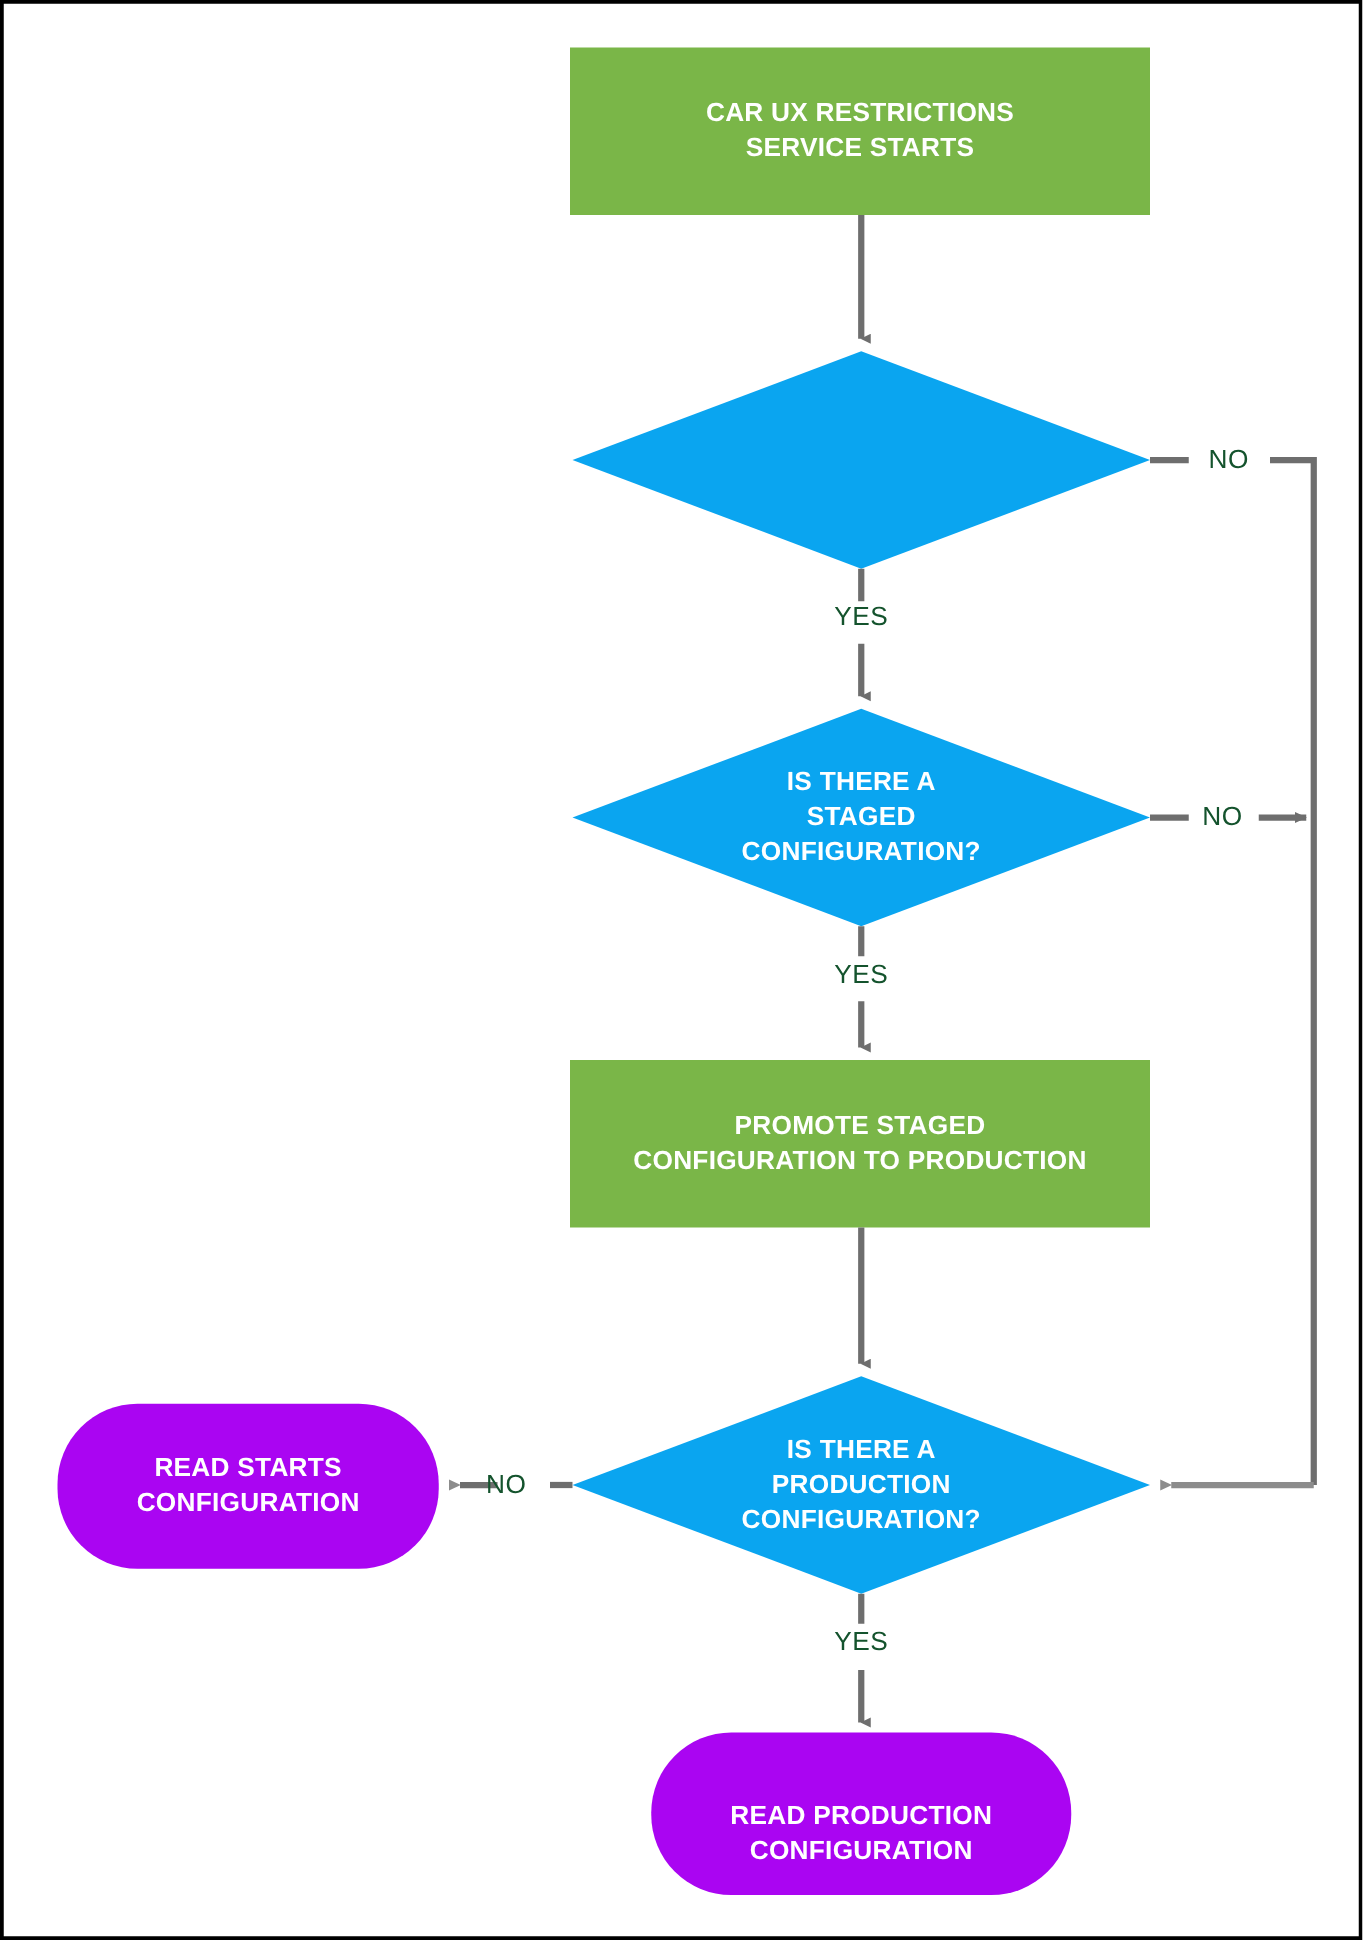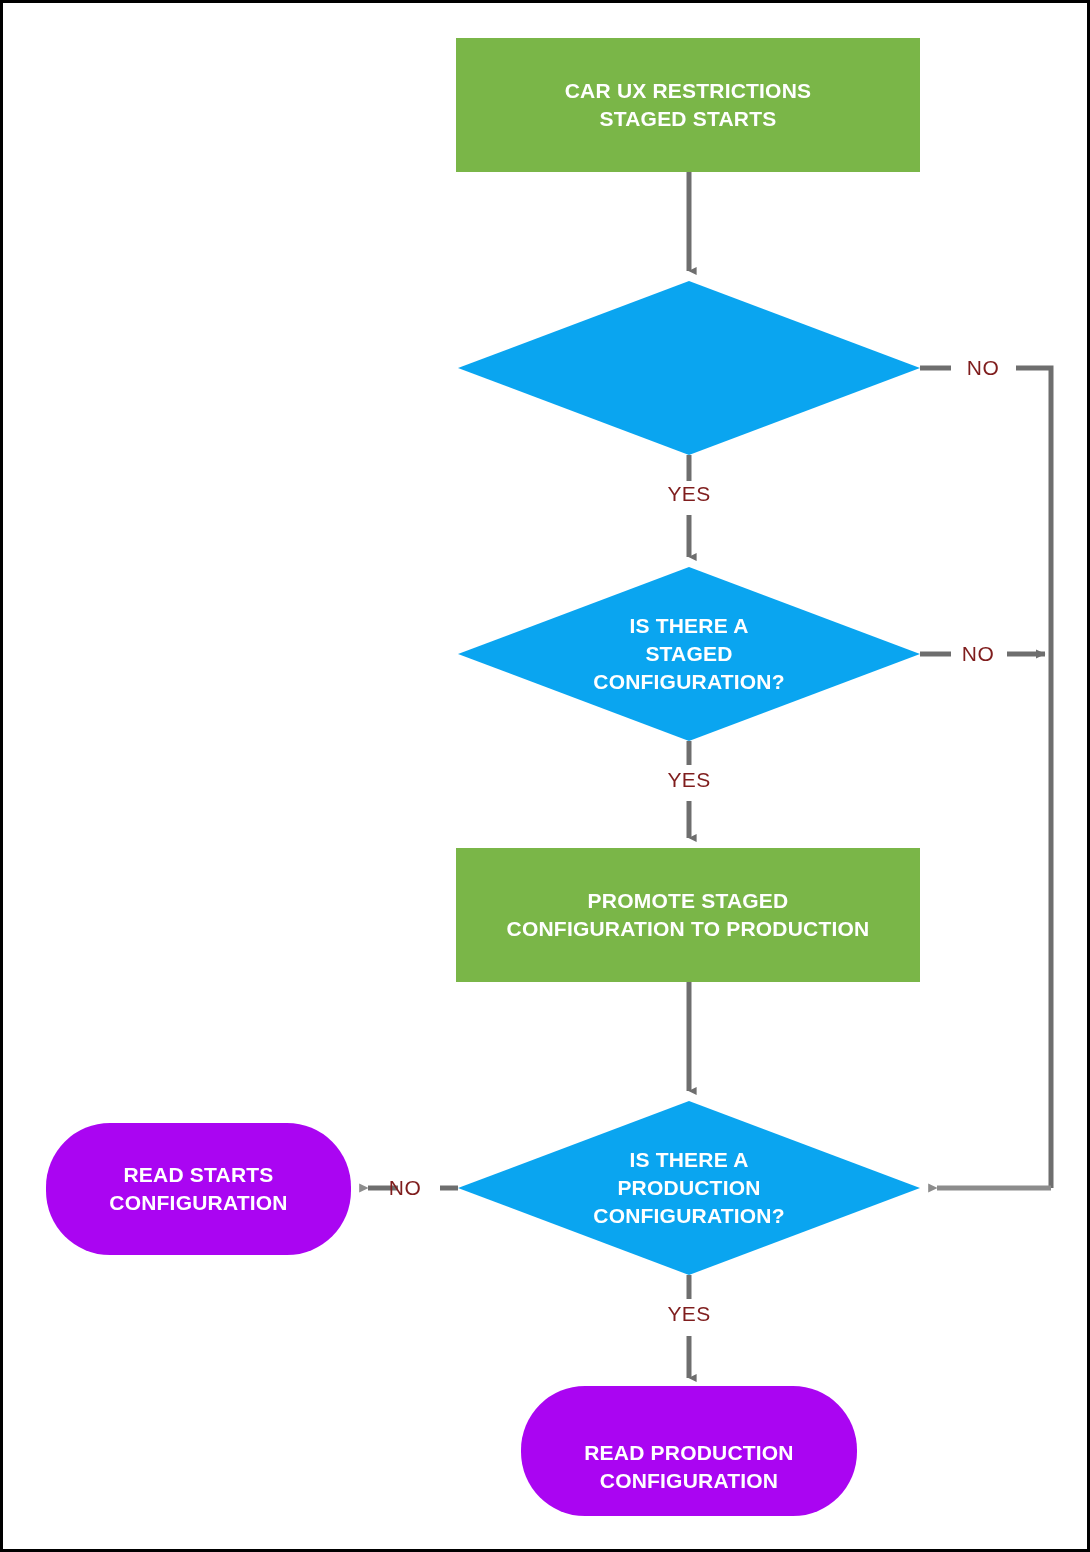--- a/index.html
+++ b/index.html
@@ -35,21 +35,21 @@
     color: #ffffff;
     font-weight: bold;
     font-size: 21px;
     line-height: 1.32;
     letter-spacing: 0.2px;
     pointer-events: none;
     white-space: pre-line;
   }
   .edge-label {
     position: absolute;
-    color: #7f1d1d;
+    color: #14532d;
     font-size: 21px;
     font-weight: normal;
     letter-spacing: 0.4px;
     text-align: center;
     line-height: 1;
   }
 </style>
 </head>
 <body>
 
@@ -101,21 +101,21 @@
     <path d="M1048,1185 L934,1185" fill="none" stroke="#8c8c8c" stroke-width="5" marker-end="url(#arrow-left)"></path>
 
     <line x1="455" y1="1185" x2="437" y2="1185" stroke="#6e6e6e" stroke-width="5"></line>
     <line x1="395" y1="1185" x2="365" y2="1185" stroke="#6e6e6e" stroke-width="5" marker-end="url(#arrow-left)"></line>
 
     <line x1="686" y1="1272" x2="686" y2="1296" stroke="#6e6e6e" stroke-width="5"></line>
     <line x1="686" y1="1333" x2="686" y2="1375" stroke="#6e6e6e" stroke-width="5" marker-end="url(#arrow-down)"></line>
   </svg>
 
   <div class="node-label" style="left:453px; top:35px; width:464px; height:134px;">CAR UX RESTRICTIONS
-STAGED STARTS</div>
+SERVICE STARTS</div>
 
 
   <div class="node-label" style="left:486px; top:584px; width:400px; height:134px;">IS THERE A
 STAGED
 CONFIGURATION?</div>
 
   <div class="node-label" style="left:453px; top:845px; width:464px; height:134px;">PROMOTE STAGED
 CONFIGURATION TO PRODUCTION</div>
 
   <div class="node-label" style="left:486px; top:1118px; width:400px; height:134px;">IS THERE A

